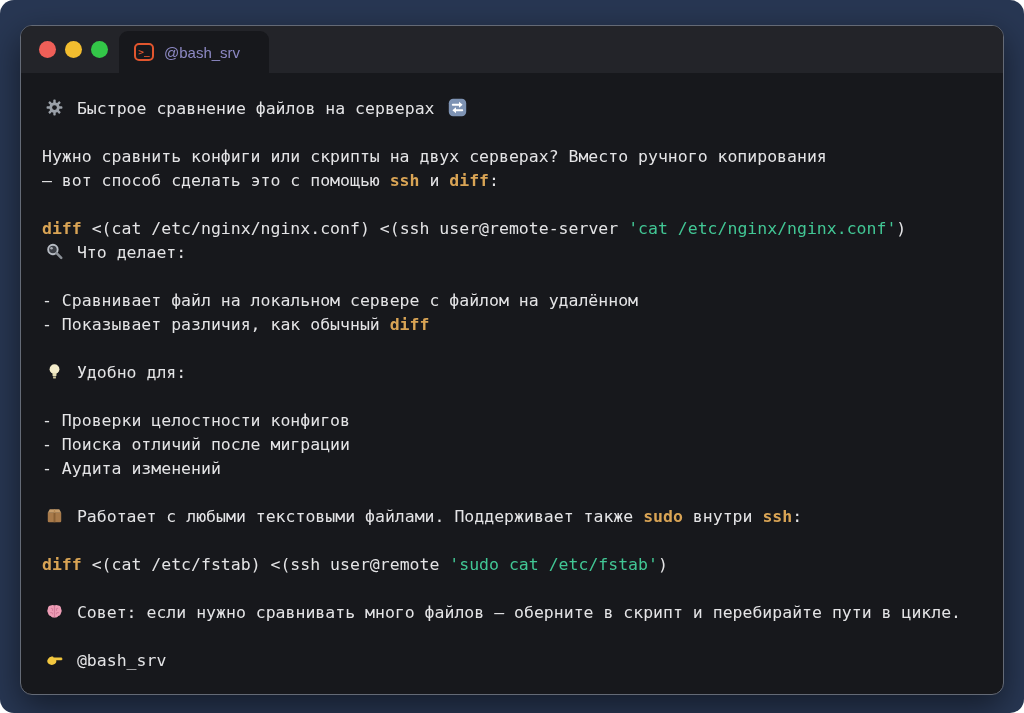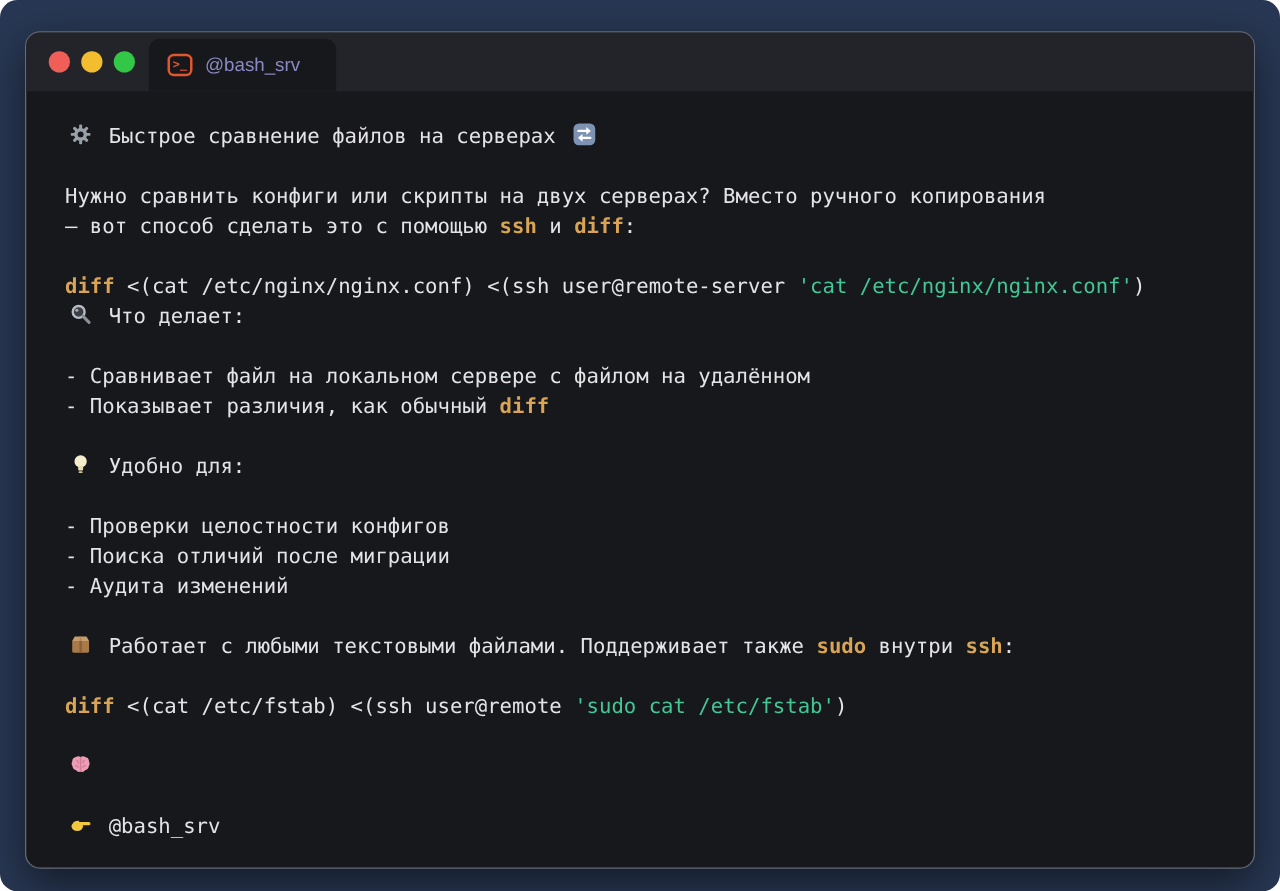--- a/index.html
+++ b/index.html
@@ -7,21 +7,21 @@
   .window{position:absolute;left:20px;top:25px;width:984px;height:670px;background:var(--window-bg,#17181c);border:1px solid var(--win-border,#646a76);border-radius:12px;overflow:hidden;box-shadow:0 12px 34px rgba(0,0,0,.5);box-sizing:border-box;}
   .titlebar{position:relative;height:47px;background:var(--titlebar-bg,#232429);}
   .dots{position:absolute;left:18px;top:0;height:47px;display:flex;align-items:center;gap:9px;}
   .dot{width:17px;height:17px;border-radius:50%;}
   .dot.red{background:var(--dot-red,#ef5f58);}
   .dot.yellow{background:var(--dot-yellow,#f2bd2f);}
   .dot.green{background:var(--dot-green,#33c748);}
   .tab{position:absolute;left:98px;top:5px;bottom:0;width:150px;background:var(--window-bg,#17181c);border-radius:9px 9px 0 0;display:flex;align-items:center;gap:10px;padding-left:15px;box-sizing:border-box;cursor:default;}
   .term-icon{width:20px;height:18px;border:2.5px solid var(--tab-orange,#e2562e);border-radius:5px;color:var(--tab-orange,#e2562e);display:flex;align-items:center;justify-content:center;font:bold 9.5px "DejaVu Sans Mono",monospace;letter-spacing:0;box-sizing:border-box;padding-bottom:2px;}
   .tab-title{color:var(--tab-text,#8d89c4);font:15px "Liberation Sans","DejaVu Sans",sans-serif;}
-  .content{padding:24px 18px 0 21px;font-size:16.5px;line-height:24px;color:var(--fg,#e4e4e6);white-space:pre;margin-left:10px;}
+  .content{padding:24px 18px 0 21px;font-size:16.5px;line-height:24px;color:var(--fg,#e4e4e6);white-space:pre;}
   .line{height:24px;}
   .seg-fg{color:var(--fg,#e4e4e6);}
   .seg-amber{color:var(--amber,#d9a455);font-weight:bold;}
   .seg-green{color:var(--green,#42c795);}
   .emoji{display:inline-block;width:19px;height:19px;vertical-align:-3px;margin:0 3px;}
   .emoji svg{width:100%;height:100%;display:block;}
 </style>
 </head>
 <body>
 
@@ -63,21 +63,21 @@
               <rect x="10" y="19" width="4" height="1.8" rx="0.9" fill="#cfc49a"></rect>
             </svg></span><span class="seg-fg"> Удобно для:</span></div><div class="line">&nbsp;</div><div class="line"><span class="seg-fg">- Проверки целостности конфигов</span></div><div class="line"><span class="seg-fg">- Поиска отличий после миграции</span></div><div class="line"><span class="seg-fg">- Аудита изменений</span></div><div class="line">&nbsp;</div><div class="line"><span class="emoji"><svg viewBox="0 0 24 24">
               <path d="M3.5 8.5h17V19a1.5 1.5 0 0 1-1.5 1.5H5A1.5 1.5 0 0 1 3.5 19z" fill="#a87a4a"></path>
               <path d="M3.5 8.5L6 4h12l2.5 4.5z" fill="#c79d6b"></path>
               <rect x="10.8" y="8.5" width="2.4" height="12" fill="#8a6136"></rect>
               <path d="M10.8 8.5L11.5 4h1l.7 4.5z" fill="#b68a55"></path>
             </svg></span><span class="seg-fg"> Работает с любыми текстовыми файлами. Поддерживает также </span><span class="seg-amber">sudo</span><span class="seg-fg"> внутри </span><span class="seg-amber">ssh</span><span class="seg-fg">:</span></div><div class="line">&nbsp;</div><div class="line"><span class="seg-amber">diff</span><span class="seg-fg"> &lt;(cat /etc/fstab) &lt;(ssh user@remote </span><span class="seg-green">'sudo cat /etc/fstab'</span><span class="seg-fg">)</span></div><div class="line">&nbsp;</div><div class="line"><span class="emoji"><svg viewBox="0 0 24 24">
               <path d="M12 4.5c-1.2-1-3.4-1.1-4.7 0C5 4.7 3.4 6.6 3.6 8.8c-1 1.5-.9 3.7.2 5 .1 2 1.6 3.6 3.5 3.9.9 1.6 3 2.4 4.7 1.6 1.7.8 3.8 0 4.7-1.6 1.9-.3 3.4-1.9 3.5-3.9 1.1-1.3 1.2-3.5.2-5 .2-2.2-1.4-4.1-3.7-4.3-1.3-1.1-3.5-1-4.7 0z" fill="#ee9db6"></path>
               <path d="M12 4.8v14.8" stroke="#d47d9b" stroke-width="1.6"></path>
               <path d="M8 8c1.5.2 2 1.5 1.3 2.6M16 8c-1.5.2-2 1.5-1.3 2.6M7 13.5c1.3-.4 2.4.3 2.5 1.5M17 13.5c-1.3-.4-2.4.3-2.5 1.5" stroke="#d47d9b" stroke-width="1.3" fill="none" stroke-linecap="round"></path>
-            </svg></span></div><div class="line">&nbsp;</div><div class="line"><span class="emoji"><svg viewBox="0 0 24 24">
+            </svg></span><span class="seg-fg"> Совет: если нужно сравнивать много файлов — оберните в скрипт и перебирайте пути в цикле.</span></div><div class="line">&nbsp;</div><div class="line"><span class="emoji"><svg viewBox="0 0 24 24">
               <g fill="#f3c73f">
                 <ellipse cx="8.6" cy="14" rx="5.8" ry="4.8"></ellipse>
                 <rect x="7.5" y="9.6" width="14.5" height="3.4" rx="1.7"></rect>
                 <path d="M4.2 10.6C6 8.8 8.4 8 10.4 8.3l-.7 3z"></path>
               </g>
               <path d="M20.5 9.9a1.6 1.6 0 0 1 0 2.8" fill="#e0b22c"></path>
             </svg></span><span class="seg-fg"> @bash_srv</span></div></div>
   </div>
 </div>
 

